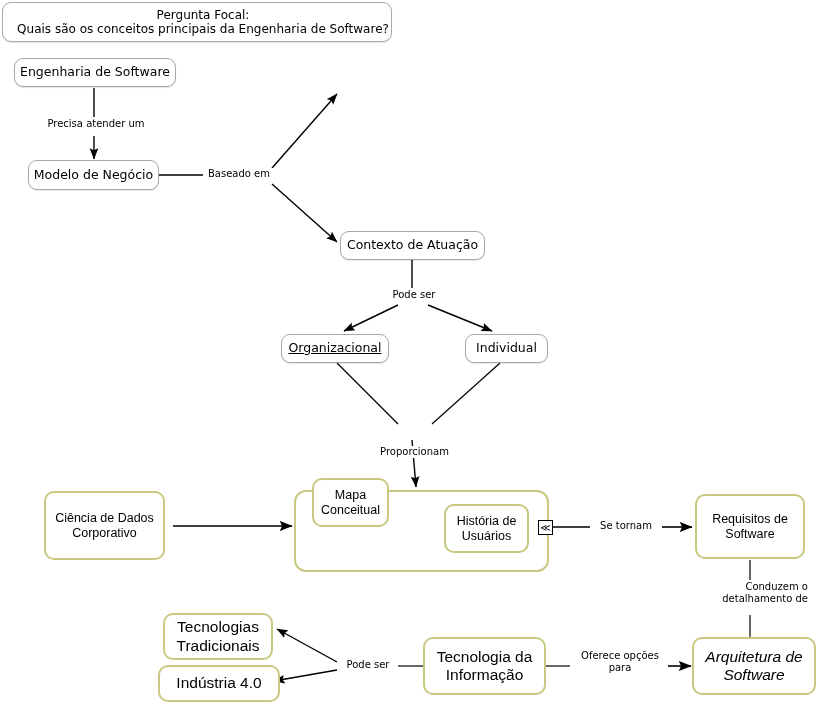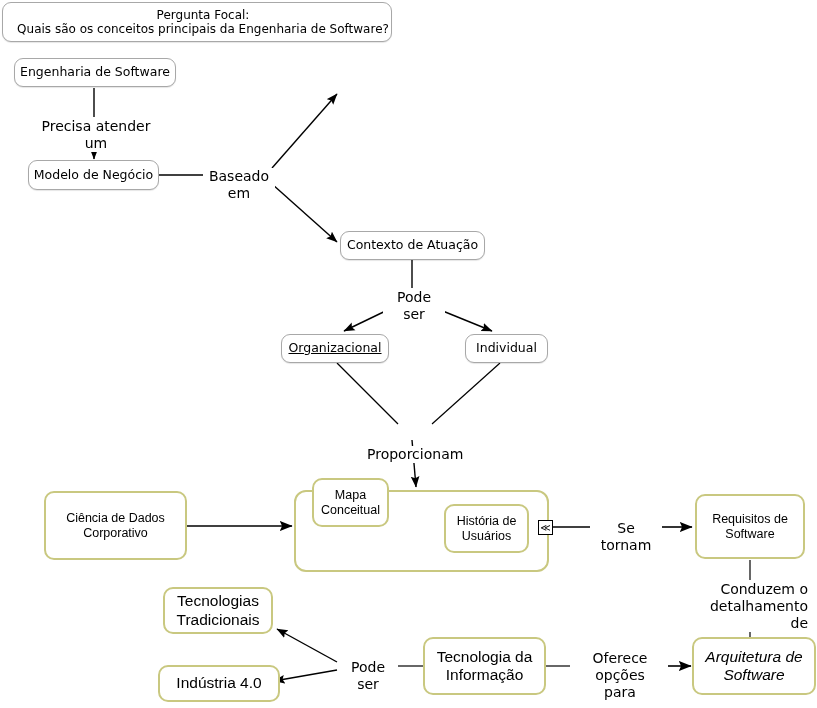--- a/index.html
+++ b/index.html
@@ -39,21 +39,21 @@
   .olive.big{font-size:15.5px;}
   .group{
     border:2px solid #c9c880;
     border-radius:12px;
     background:#ffffff;
   }
   .edge-label{
     position:absolute;
     background:#ffffff;
     color:#000000;
-    font-size:14px;
+    font-size:10px;
     font-family:"DejaVu Sans",sans-serif;
     text-align:center;
     line-height:1.22;
     white-space:pre-line;
     padding:0 1px;
   }
   .collapse-handle{
     position:absolute;
     box-sizing:border-box;
     width:15px;height:15px;
@@ -124,37 +124,37 @@
 
   <div class="node gray" style="left:14px;top:58px;width:162px;height:29px;">Engenharia de Software</div>
 
 
   <div class="node gray" style="left:340px;top:231px;width:145px;height:29px;">Contexto de Atuação</div>
 
   <div class="node gray" style="left:281px;top:334px;width:108px;height:29px;text-decoration:underline;">Organizacional</div>
 
   <div class="node gray" style="left:465px;top:334px;width:83px;height:29px;">Individual</div>
 
-  <div class="node olive" style="left:44px;top:491px;width:143px;height:69px;">Ciência de Dados
+  <div class="node olive" style="left:44px;top:491px;width:121px;height:69px;">Ciência de Dados
 Corporativo</div>
 
   <div class="group" style="position:absolute;left:294px;top:490px;width:251px;height:78px;"></div>
 
   <div class="node olive" style="left:312px;top:478px;width:77px;height:49px;">Mapa
 Conceitual</div>
 
   <div class="node olive" style="left:444px;top:504px;width:85px;height:49px;">História de
 Usuários</div>
 
   <div class="collapse-handle" style="left:538px;top:520px;">≪</div>
 
   <div class="node olive" style="left:695px;top:494px;width:110px;height:65px;">Requisitos de
 Software</div>
 
-  <div class="node olive big" style="left:163px;top:587px;width:110px;height:47px;">Tecnologias
+  <div class="node olive big" style="left:163px;top:613px;width:110px;height:47px;">Tecnologias
 Tradicionais</div>
 
   <div class="node olive big" style="left:158px;top:665px;width:122px;height:37px;text-align:right;">Indústria 4.0</div>
 
   <div class="node olive big" style="left:423px;top:637px;width:123px;height:58px;">Tecnologia da
 Informação</div>
 
   <div class="node olive big" style="left:692px;top:637px;width:124px;height:58px;font-style:italic;">Arquitetura de
 Software</div>
 

